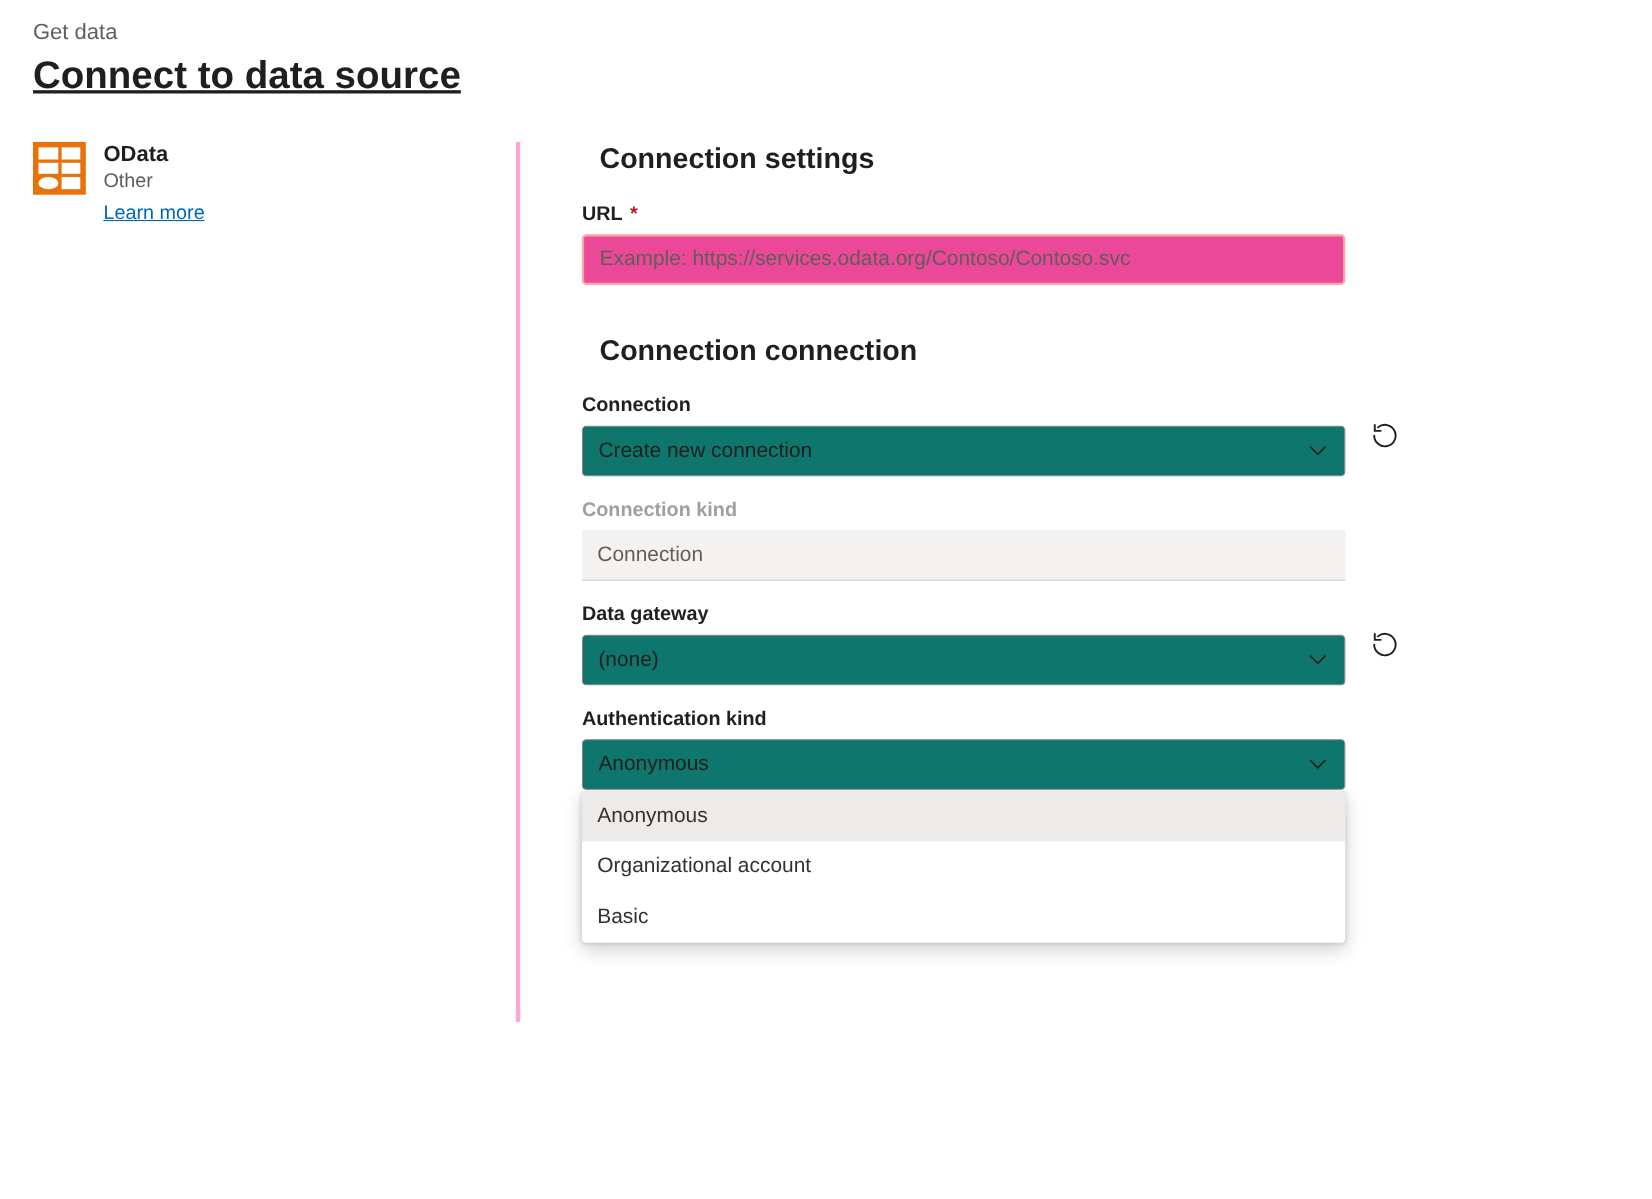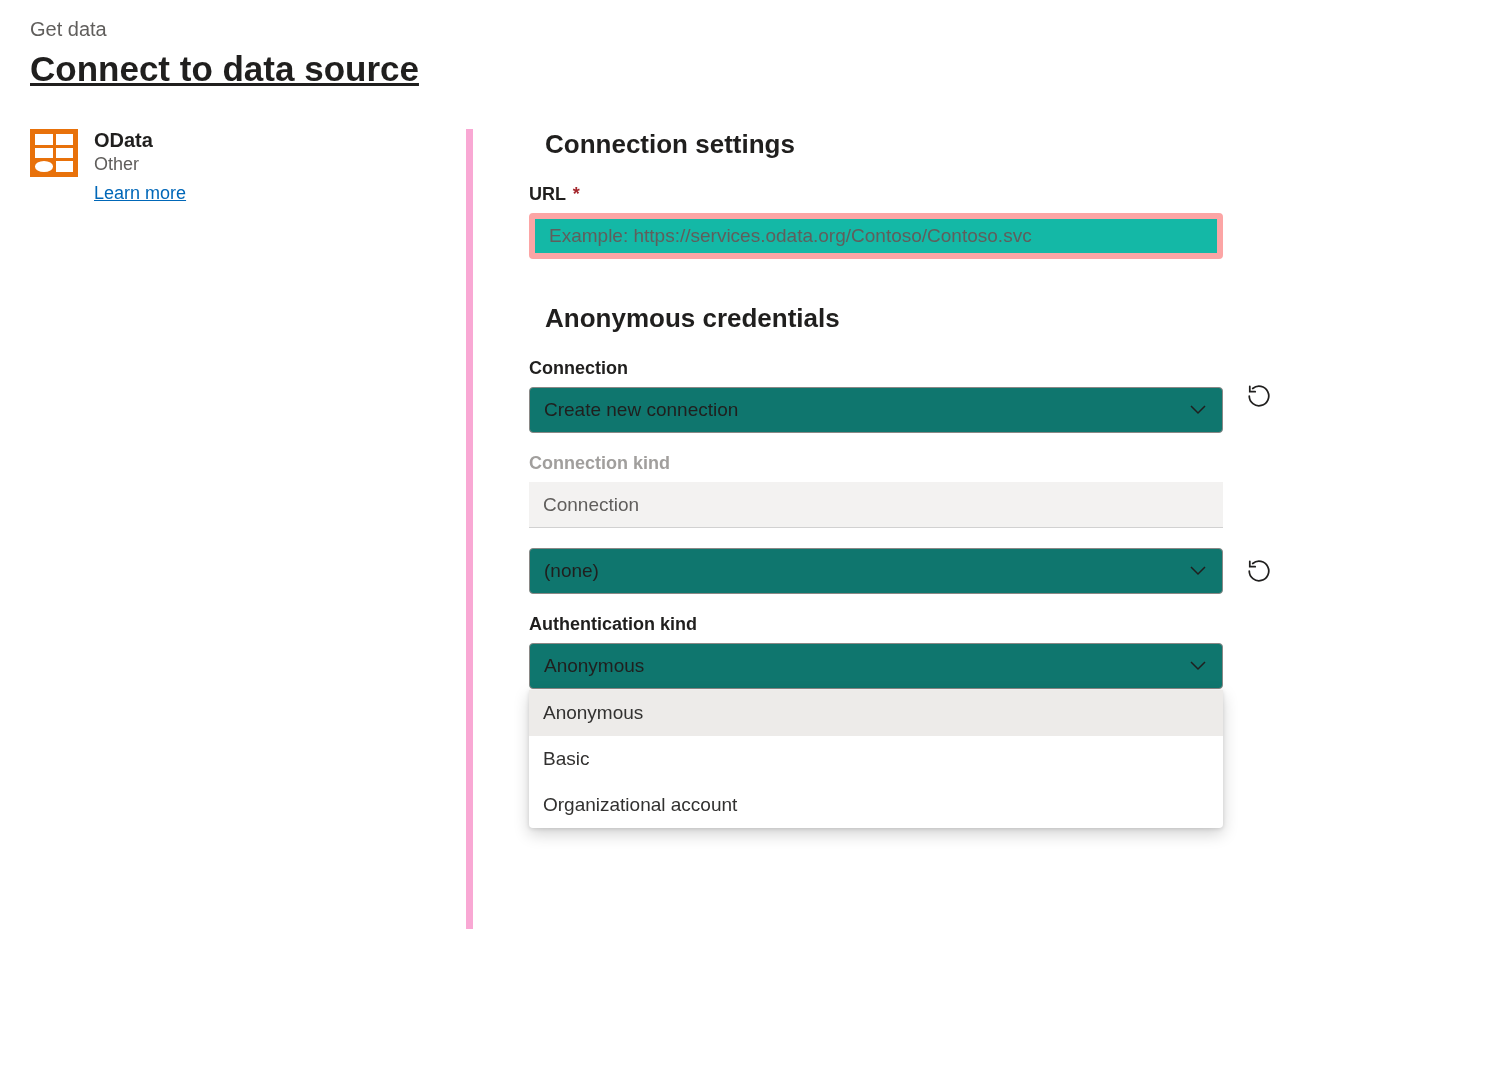--- a/index.html
+++ b/index.html
@@ -26,21 +26,21 @@
       margin-bottom: 40px;
       text-decoration: underline;
     }
     .layout {
       display: flex;
       gap: 0;
     }
     .left-panel {
       width: 443px;
       padding-right: 20px;
-      border-right: 7px solid #f9a8d4;
+      border-right: 4px solid #f9a8d4;
       min-height: 800px;
     }
     .connector {
       display: flex;
       gap: 16px;
       align-items: flex-start;
     }
     .connector-icon {
       width: 48px;
       height: 48px;
@@ -115,27 +115,27 @@
       color: #a19f9d;
       font-weight: 600;
     }
     .req {
       color: #a4262c;
       margin-left: 2px;
     }
     .text-input {
       width: 100%;
       height: 46px;
-      border: 6px solid #fca5a5;
+      border: 2px solid #fca5a5;
       border-radius: 4px;
       padding: 0 14px;
       font-size: 19px;
       font-family: inherit;
       color: #201f1e;
-      background: #14b8a6;
+      background: #ec4899;
       outline: none;
     }
     .text-input::placeholder {
       color: #605e5c;
     }
     .text-input.disabled {
       background: #f3f2f1;
       border: none;
       border-bottom: 1px solid #d1d1d1;
       border-radius: 0;
@@ -242,21 +242,21 @@
     <div class="field">
       <label class="field-label">
         <span>URL</span>
         <span class="req">*</span>
       </label>
       <div class="url-input-wrap">
         <input type="text" class="text-input" placeholder="Example: https://services.odata.org/Contoso/Contoso.svc" style="">
       </div>
     </div>
 
-    <h2 class="section-heading spaced">Anonymous credentials</h2>
+    <h2 class="section-heading spaced">Connection connection</h2>
 
     <div class="field">
       <div class="field-row">
         <div class="field-inner field-full">
           <label class="field-label">Connection</label>
           <div class="select">
             <div class="select-box">
               <span>Create new connection</span>
               <span class="chevron">
                 <svg width="16" height="10" viewBox="0 0 16 10" fill="none" stroke="#201f1e" stroke-width="1.5">
@@ -280,20 +280,21 @@
     <div class="field">
       <div class="field-full">
         <label class="field-label disabled">Connection kind</label>
         <input type="text" class="text-input disabled" disabled="" placeholder="Connection" style="">
       </div>
     </div>
 
     <div class="field">
       <div class="field-row">
         <div class="field-inner field-full">
+          <label class="field-label">Data gateway</label>
           <div class="select">
             <div class="select-box">
               <span>(none)</span>
               <span class="chevron">
                 <svg width="16" height="10" viewBox="0 0 16 10" fill="none" stroke="#201f1e" stroke-width="1.5">
                     <path d="M1 1l7 7 7-7"></path>
                   </svg>
               </span>
             </div>
           </div>
@@ -316,21 +317,21 @@
           <div class="select-box">
             <span>Anonymous</span>
             <span class="chevron">
               <svg width="16" height="10" viewBox="0 0 16 10" fill="none" stroke="#201f1e" stroke-width="1.5">
                   <path d="M1 1l7 7 7-7"></path>
                 </svg>
             </span>
           </div>
           <div class="dropdown-list">
             <div class="dropdown-item selected">Anonymous</div>
+            <div class="dropdown-item">Organizational account</div>
             <div class="dropdown-item">Basic</div>
-            <div class="dropdown-item">Organizational account</div>
           </div>
         </div>
       </div>
     </div>
 
   </main>
 </div>
 
 </body></html>

